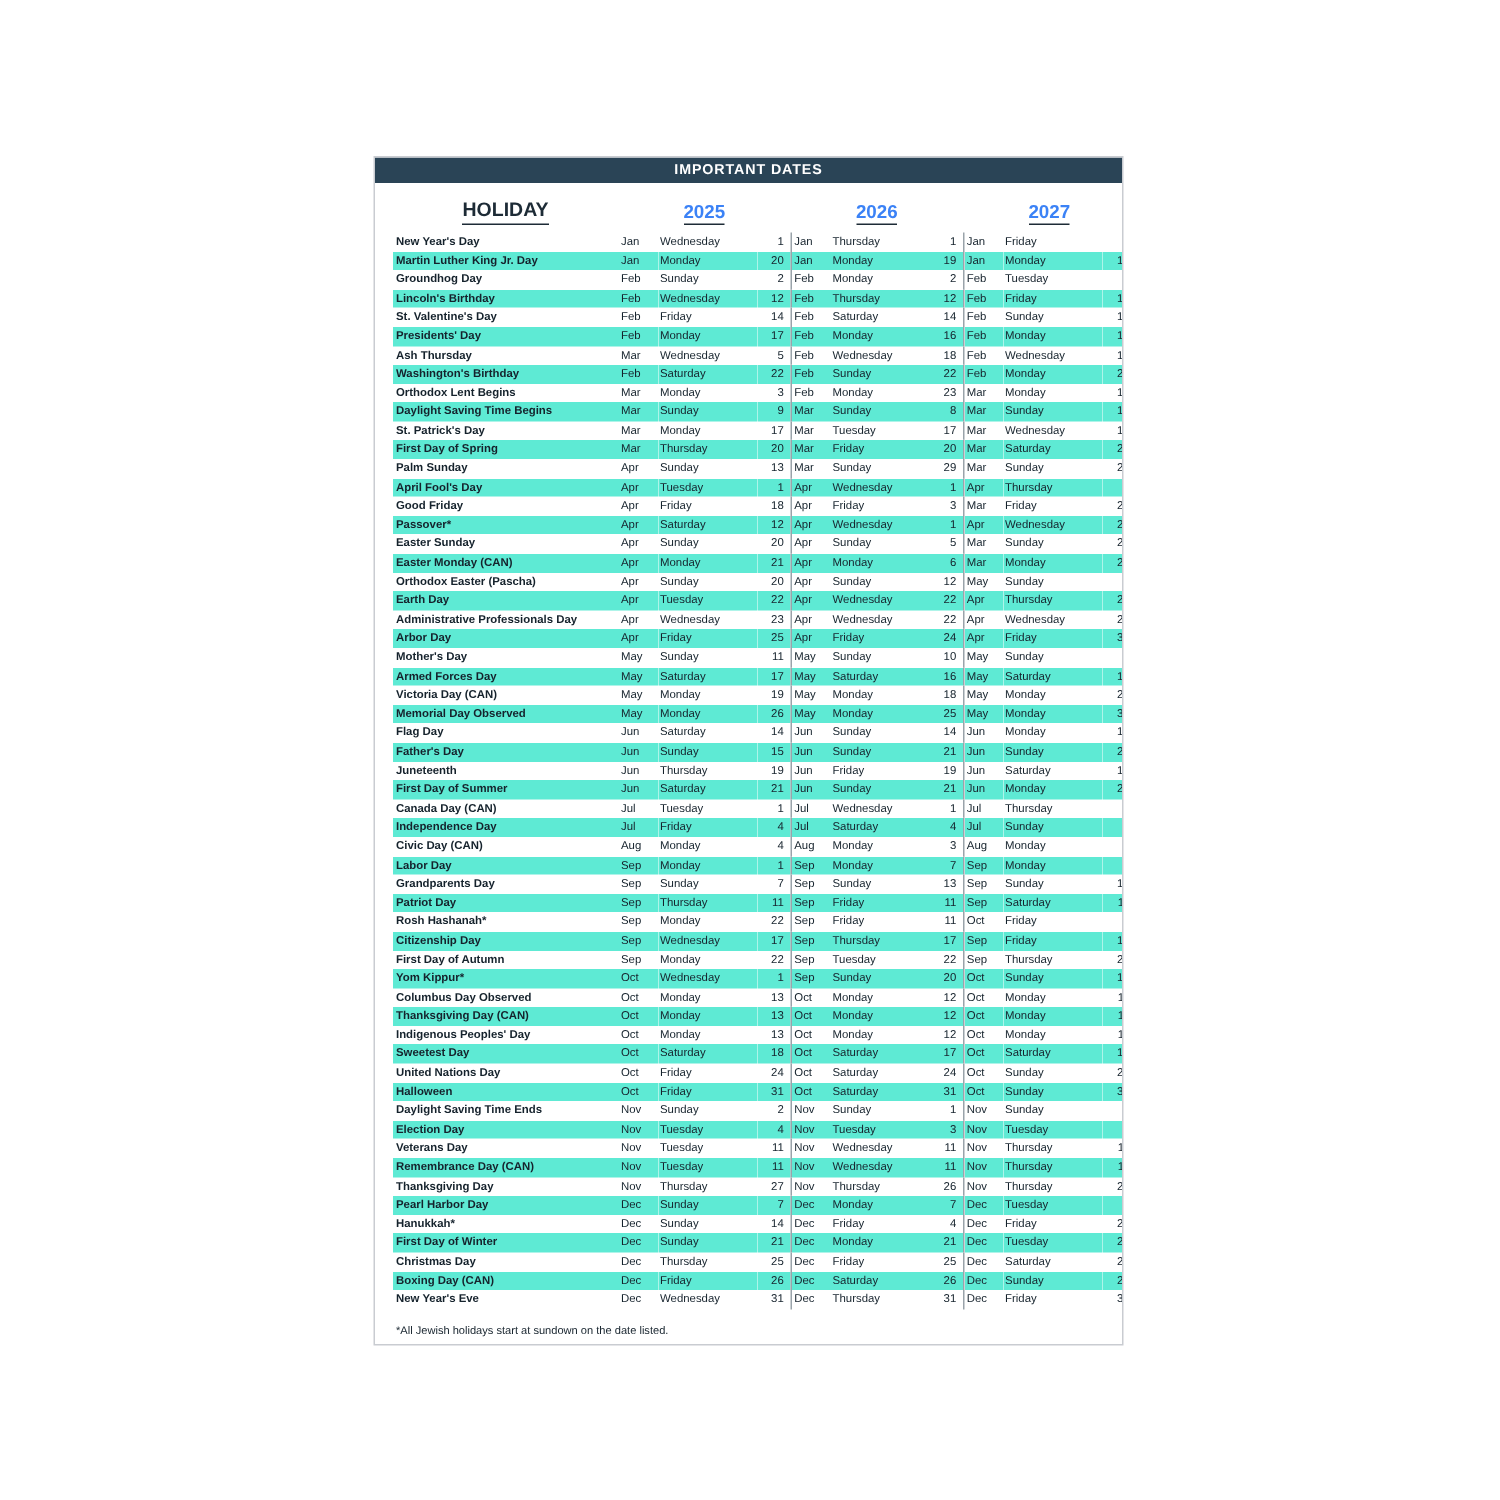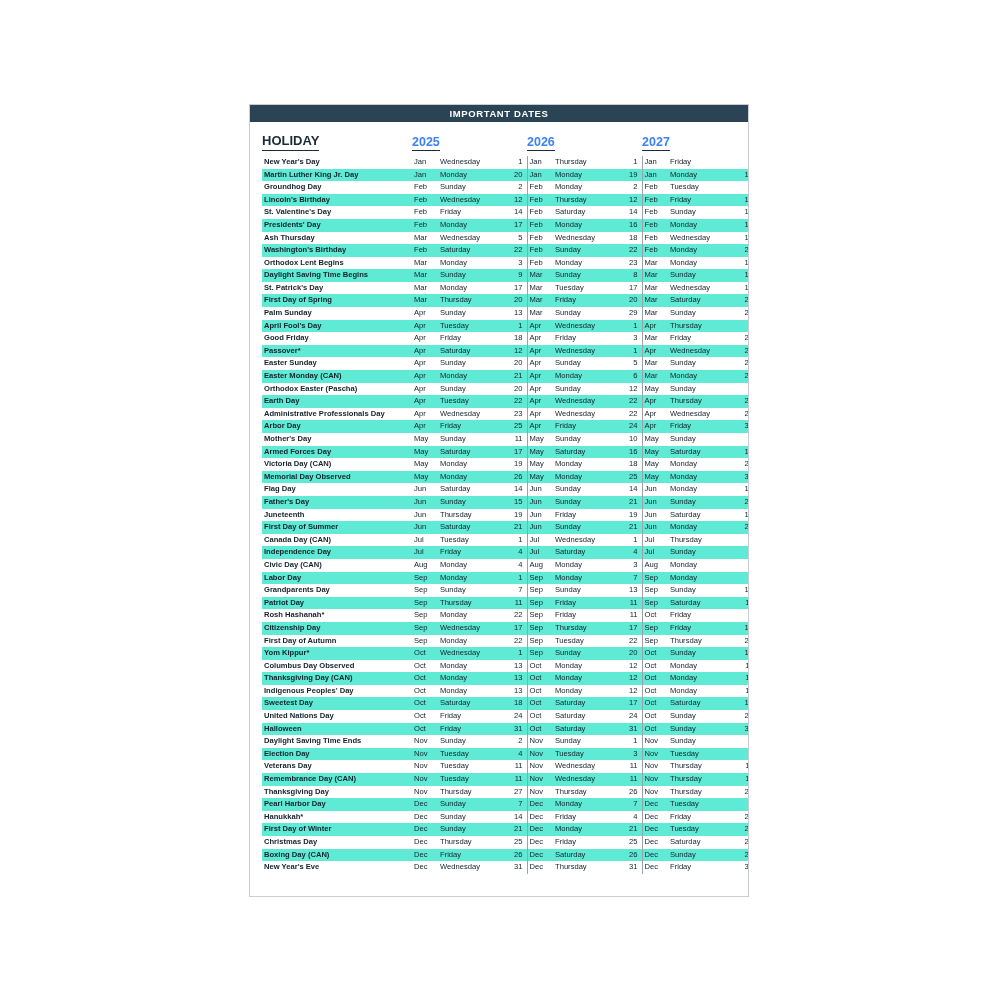--- a/index.html
+++ b/index.html
@@ -48,21 +48,21 @@
     table-layout: fixed;
   }
   table.dates col.c-holiday { width: 150px; }
   table.dates col.c-mon { width: 27px; }
   table.dates col.c-dow { width: 66px; }
   table.dates col.c-day { width: 22px; }
 
   thead th {
     padding: 0 0 5px 0;
     vertical-align: bottom;
-    text-align: left;
+    text-align: center;
   }
   .hdr-label {
     display: inline-block;
     font-size: 13px;
     font-weight: bold;
     color: #1d2b36;
     border-bottom: 1.4px solid #1d2b36;
     padding-bottom: 1px;
     line-height: 1.15;
   }
@@ -823,16 +823,17 @@
               <td class="mon sep">Dec</td>
               <td class="dow">Thursday</td>
               <td class="day">31</td>
               <td class="mon sep">Dec</td>
               <td class="dow">Friday</td>
               <td class="day">31</td>
             </tr>
           </tbody>
       </table>
 
+      <div id="footnote">*All Jewish holidays start at sundown on the date listed.</div>
     </div>
 
   </div>
 </div>
 
 </body></html>

